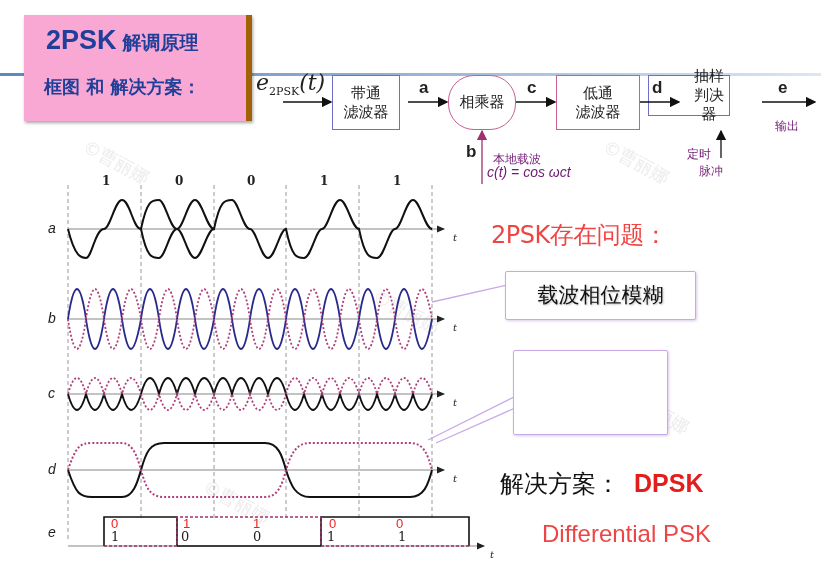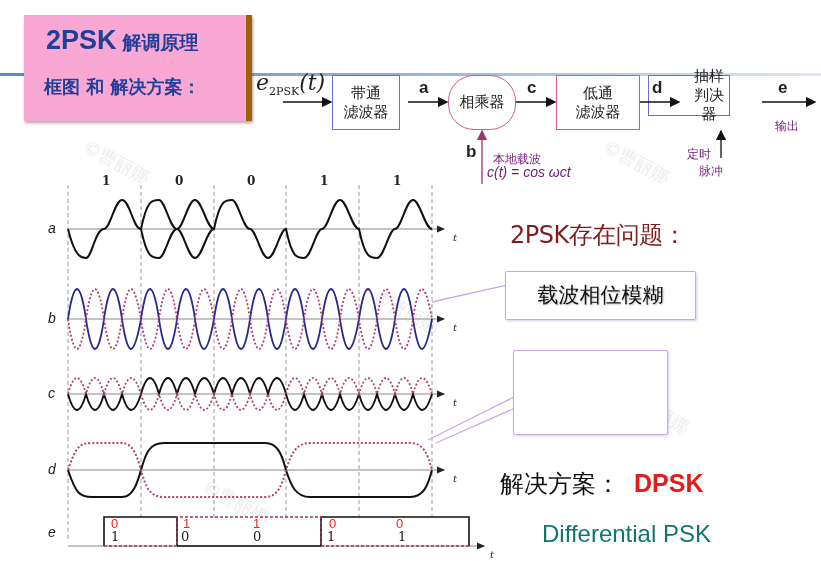--- a/index.html
+++ b/index.html
@@ -11,25 +11,25 @@
   .title-line1 .small { font-size: 19px; margin-left: 6px; }
   .title-line2 { position: absolute; left: 20px; top: 60px; color: #1f3f99; font-weight: bold; font-size: 18px; white-space: nowrap; }
   .topbar-left { position: absolute; left: 0; top: 73px; width: 24px; height: 3px; background: #5b8cc0; }
   .topbar-right { position: absolute; left: 246px; top: 73px; width: 575px; height: 3px; background: linear-gradient(to right, #7d9fcc, #dde6f2); }
   .block { position: absolute; background: #fff; font-family: "DejaVu Serif", serif; font-size: 15px; color: #222; text-align: center; line-height: 19px; display: flex; align-items: center; justify-content: center; box-sizing: border-box; }
   .blue-box { border: 1px solid #6f6fc8; }
   .pink-box { border: 1px solid #c85f96; }
   .sig-label { position: absolute; font-family: "Liberation Sans", sans-serif; font-weight: bold; font-size: 17px; color: #222; }
   .serif-small { position: absolute; font-family: Liberation Sans, sans-serif; font-size: 12px; color: #701a75; white-space: nowrap; }
   .wave-label { position: absolute; font-family: "Liberation Sans", sans-serif; font-style: italic; font-size: 14px; color: #222; }
-  .red-title { position: absolute; left: 491px; top: 219px; color: #7f1d1d; font-size: 24px; font-family: "DejaVu Sans", sans-serif; white-space: nowrap; letter-spacing: -0.5px; margin-left: 19px; }
+  .red-title { position: absolute; left: 491px; top: 219px; color: #ef4444; font-size: 24px; font-family: "DejaVu Sans", sans-serif; white-space: nowrap; letter-spacing: -0.5px; }
   .callout { position: absolute; background: #fff; border: 1px solid #c9a8e6; border-radius: 2px; box-shadow: 1px 1px 3px rgba(160,130,200,0.4); font-family: "DejaVu Serif", serif; color: #111; text-align: center; text-shadow: 1px 1px 2px rgba(0,0,0,0.25); }
   .solution { position: absolute; left: 500px; top: 468px; font-size: 24px; color: #111; white-space: nowrap; font-family: "DejaVu Sans", sans-serif; }
   .solution .dpsk { color: #e41c1c; font-weight: bold; font-family: "Liberation Sans", sans-serif; font-size: 25px; margin-left: 14px; }
-  .diff-psk { position: absolute; left: 542px; top: 520px; color: #0f766e; font-size: 24px; font-family: "Liberation Sans", sans-serif; white-space: nowrap; }
+  .diff-psk { position: absolute; left: 542px; top: 520px; color: #ef4444; font-size: 24px; font-family: "Liberation Sans", sans-serif; white-space: nowrap; }
   .bit-label { position: absolute; font-family: "DejaVu Serif", serif; font-size: 12px; font-weight: bold; color: #222; }
   .e-red { position: absolute; font-family: "Liberation Sans", sans-serif; font-size: 13px; color: #ee2222; }
   .e-black { position: absolute; font-family: "DejaVu Serif", serif; font-size: 13px; color: #222; }
   .watermark { position: absolute; color: rgba(180,180,180,0.25); font-size: 18px; transform: rotate(28deg); white-space: nowrap; pointer-events: none; }
 </style>
 </head>
 <body>
 
 <div class="topbar-left"></div>
 <div class="topbar-right"></div>

